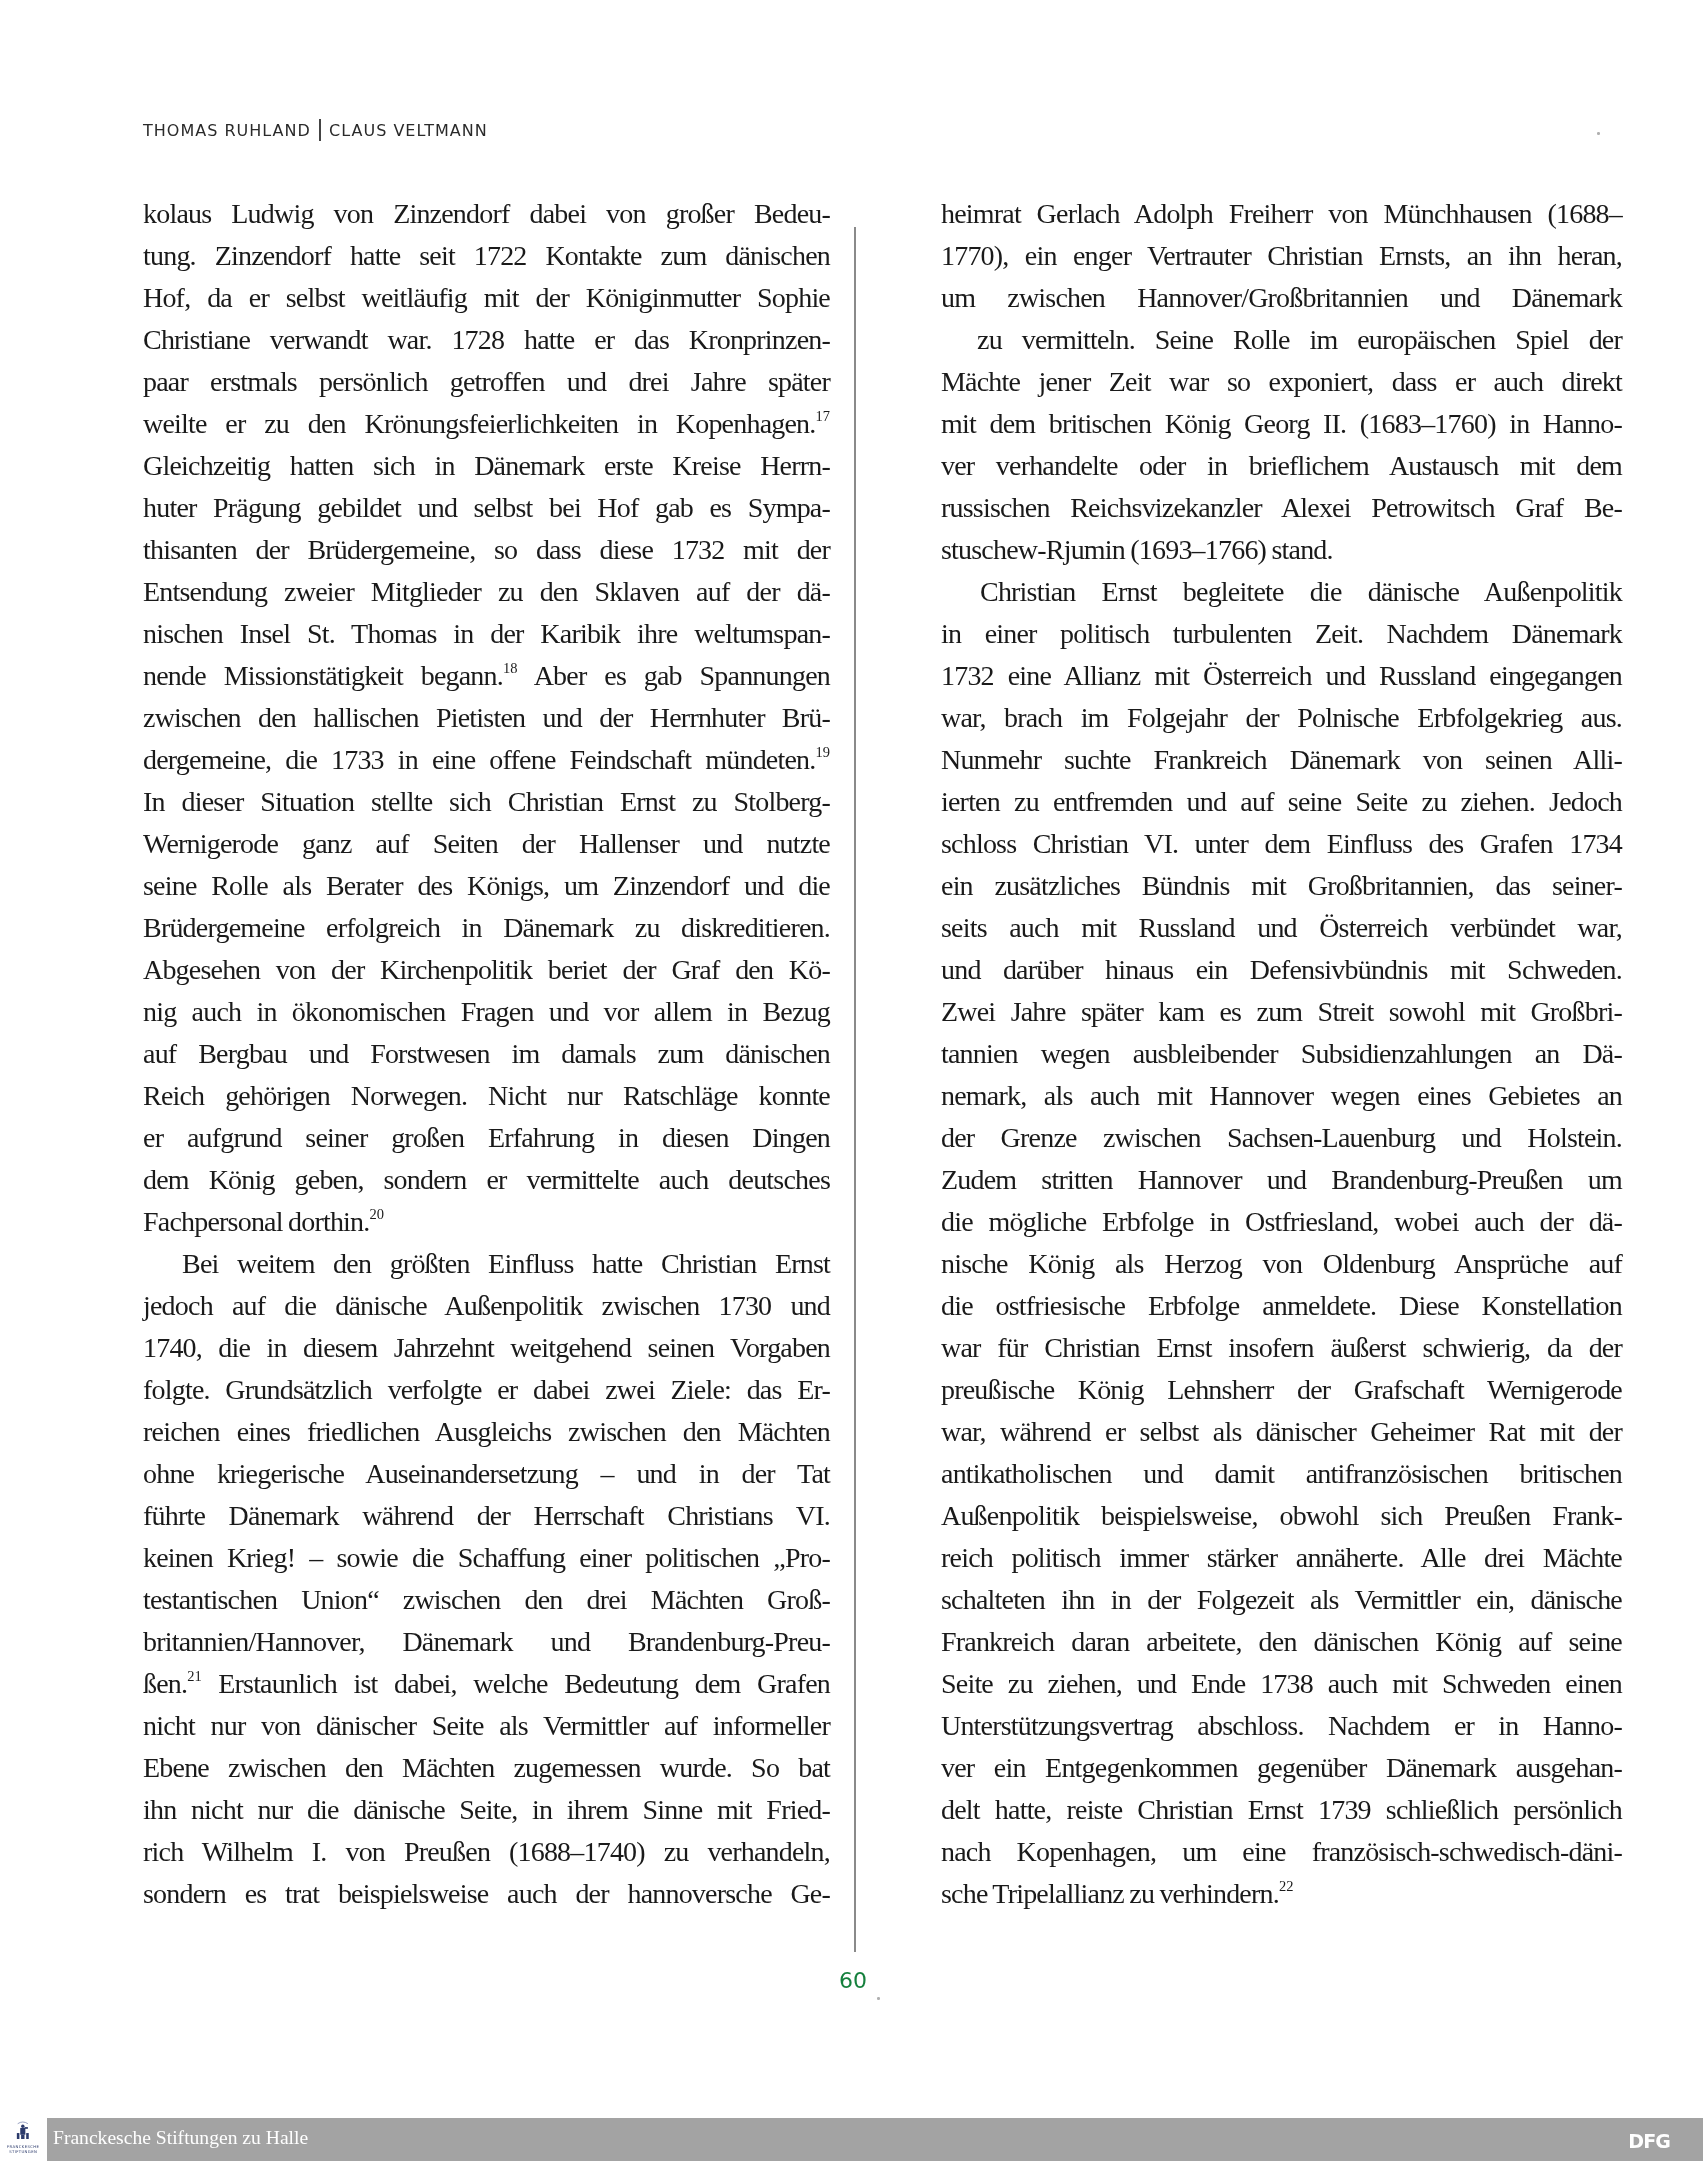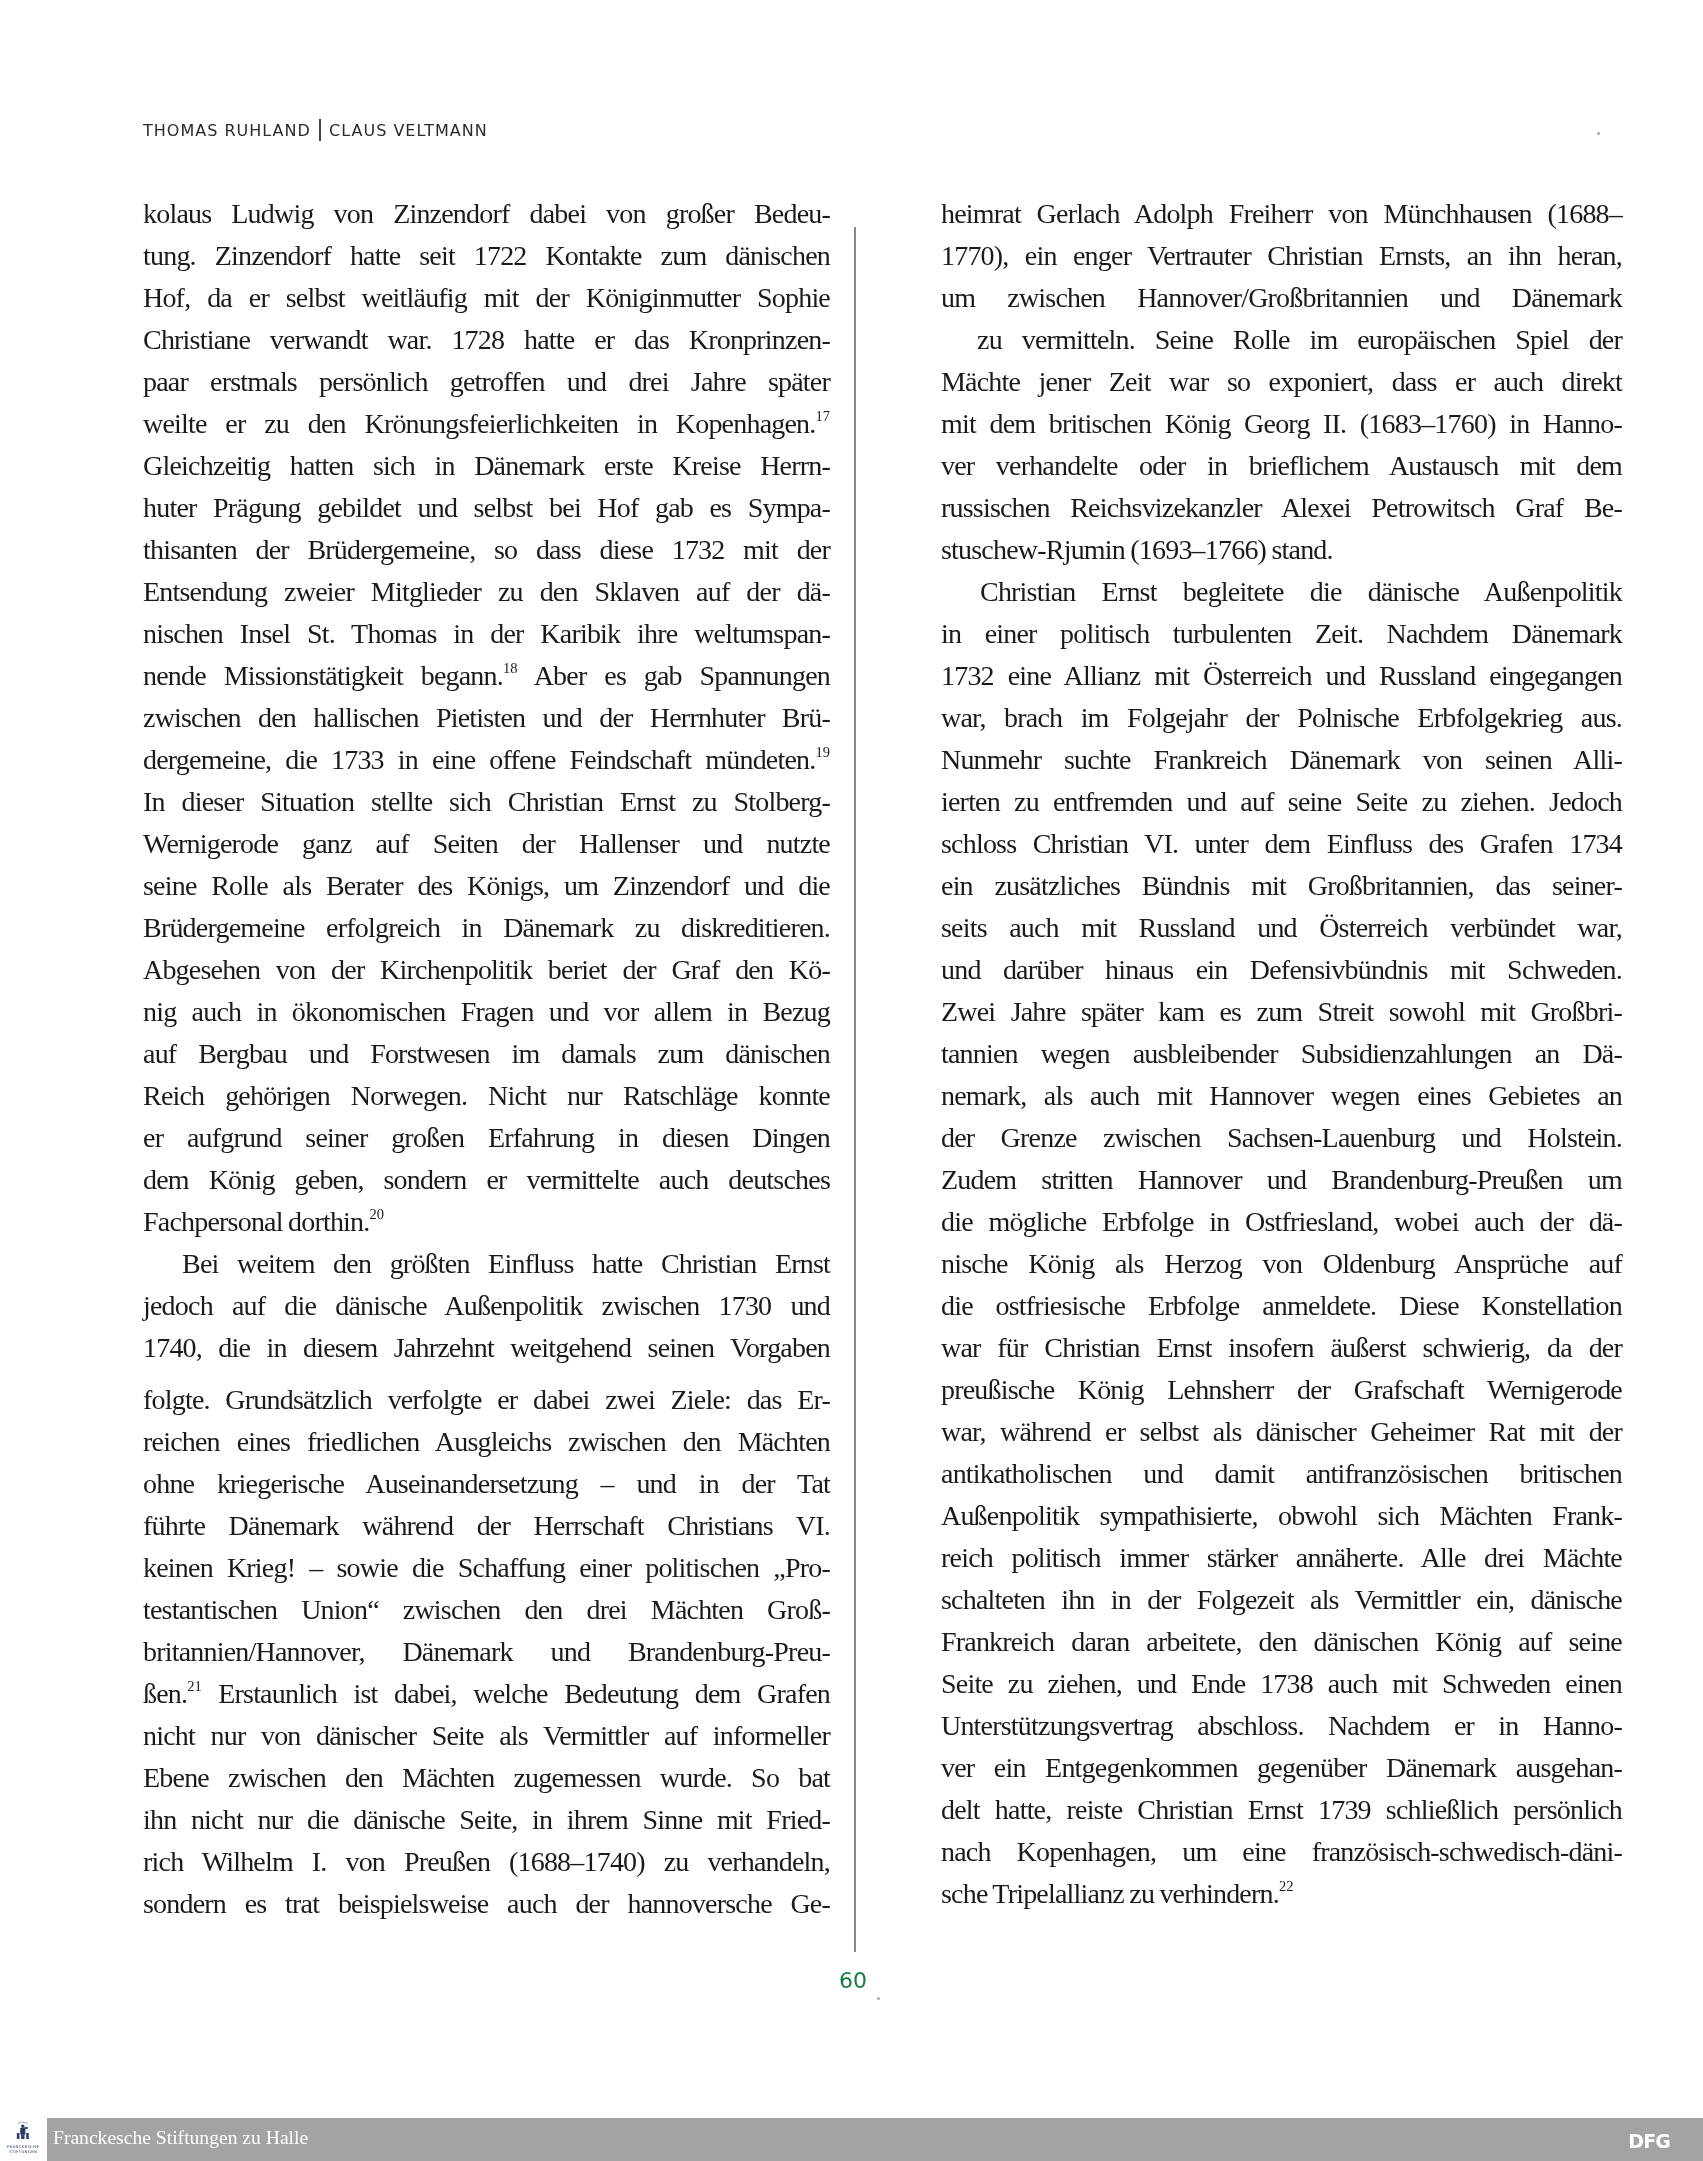--- a/index.html
+++ b/index.html
@@ -170,21 +170,21 @@
     <div class="line" style="white-space: nowrap;"><span>Abgesehen von der Kirchenpolitik beriet der Graf den Kö-</span></div>
     <div class="line" style="white-space: nowrap;"><span>nig auch in ökonomischen Fragen und vor allem in Bezug</span></div>
     <div class="line" style="white-space: nowrap;"><span>auf Bergbau und Forstwesen im damals zum dänischen</span></div>
     <div class="line" style="white-space: nowrap;"><span>Reich gehörigen Norwegen. Nicht nur Ratschläge konnte</span></div>
     <div class="line" style="white-space: nowrap;"><span>er aufgrund seiner großen Erfahrung in diesen Dingen</span></div>
     <div class="line" style="white-space: nowrap;"><span>dem König geben, sondern er vermittelte auch deutsches</span></div>
     <div class="line last" style="white-space: nowrap;"><span>Fachpersonal dorthin.</span><sup class="fn">20</sup></div>
     <div class="line indent" style="white-space: nowrap;"><span>Bei weitem den größten Einfluss hatte Christian Ernst</span></div>
     <div class="line" style="white-space: nowrap;"><span>jedoch auf die dänische Außenpolitik zwischen 1730 und</span></div>
     <div class="line" style="white-space: nowrap;"><span>1740, die in diesem Jahrzehnt weitgehend seinen Vorgaben</span></div>
-    <div class="line" style="white-space: nowrap; margin-top: 10px;"><span>folgte. Grundsätzlich verfolgte er dabei zwei Ziele: das Er-</span></div>
+    <div class="line" style="white-space: nowrap;"><span>folgte. Grundsätzlich verfolgte er dabei zwei Ziele: das Er-</span></div>
     <div class="line" style="white-space: nowrap;"><span>reichen eines friedlichen Ausgleichs zwischen den Mächten</span></div>
     <div class="line" style="white-space: nowrap;"><span>ohne kriegerische Auseinandersetzung – und in der Tat</span></div>
     <div class="line" style="white-space: nowrap;"><span>führte Dänemark während der Herrschaft Christians VI.</span></div>
     <div class="line" style="white-space: nowrap;"><span>keinen Krieg! – sowie die Schaffung einer politischen „Pro-</span></div>
     <div class="line" style="white-space: nowrap;"><span>testantischen Union“ zwischen den drei Mächten Groß-</span></div>
     <div class="line" style="white-space: nowrap;"><span>britannien/Hannover, Dänemark und Brandenburg-Preu-</span></div>
     <div class="line" style="white-space: nowrap;"><span>ßen.</span><sup class="fn">21</sup><span> Erstaunlich ist dabei, welche Bedeutung dem Grafen</span></div>
     <div class="line" style="white-space: nowrap;"><span>nicht nur von dänischer Seite als Vermittler auf informeller</span></div>
     <div class="line" style="white-space: nowrap;"><span>Ebene zwischen den Mächten zugemessen wurde. So bat</span></div>
     <div class="line" style="white-space: nowrap;"><span>ihn nicht nur die dänische Seite, in ihrem Sinne mit Fried-</span></div>
@@ -217,21 +217,21 @@
     <div class="line" style="white-space: nowrap;"><span>nemark, als auch mit Hannover wegen eines Gebietes an</span></div>
     <div class="line" style="white-space: nowrap;"><span>der Grenze zwischen Sachsen-Lauenburg und Holstein.</span></div>
     <div class="line" style="white-space: nowrap;"><span>Zudem stritten Hannover und Brandenburg-Preußen um</span></div>
     <div class="line" style="white-space: nowrap;"><span>die mögliche Erbfolge in Ostfriesland, wobei auch der dä-</span></div>
     <div class="line" style="white-space: nowrap;"><span>nische König als Herzog von Oldenburg Ansprüche auf</span></div>
     <div class="line" style="white-space: nowrap;"><span>die ostfriesische Erbfolge anmeldete. Diese Konstellation</span></div>
     <div class="line" style="white-space: nowrap;"><span>war für Christian Ernst insofern äußerst schwierig, da der</span></div>
     <div class="line" style="white-space: nowrap;"><span>preußische König Lehnsherr der Grafschaft Wernigerode</span></div>
     <div class="line" style="white-space: nowrap;"><span>war, während er selbst als dänischer Geheimer Rat mit der</span></div>
     <div class="line" style="white-space: nowrap;"><span>antikatholischen und damit antifranzösischen britischen</span></div>
-    <div class="line" style="white-space: nowrap;"><span>Außenpolitik sympathisierte, obwohl sich Mächten Frank-</span></div>
+    <div class="line" style="white-space: nowrap;"><span>Außenpolitik beispielsweise, obwohl sich Preußen Frank-</span></div>
     <div class="line" style="white-space: nowrap;"><span>reich politisch immer stärker annäherte. Alle drei Mächte</span></div>
     <div class="line" style="white-space: nowrap;"><span>schalteten ihn in der Folgezeit als Vermittler ein, dänische</span></div>
     <div class="line" style="white-space: nowrap;"><span>Frankreich daran arbeitete, den dänischen König auf seine</span></div>
     <div class="line" style="white-space: nowrap;"><span>Seite zu ziehen, und Ende 1738 auch mit Schweden einen</span></div>
     <div class="line" style="white-space: nowrap;"><span>Unterstützungsvertrag abschloss. Nachdem er in Hanno-</span></div>
     <div class="line" style="white-space: nowrap;"><span>ver ein Entgegenkommen gegenüber Dänemark ausgehan-</span></div>
     <div class="line" style="white-space: nowrap;"><span>delt hatte, reiste Christian Ernst 1739 schließlich persönlich</span></div>
     <div class="line" style="white-space: nowrap;"><span>nach Kopenhagen, um eine französisch-schwedisch-däni-</span></div>
     <div class="line last" style="white-space: nowrap;"><span>sche Tripelallianz zu verhindern.</span><sup class="fn">22</sup></div>
   </div>

